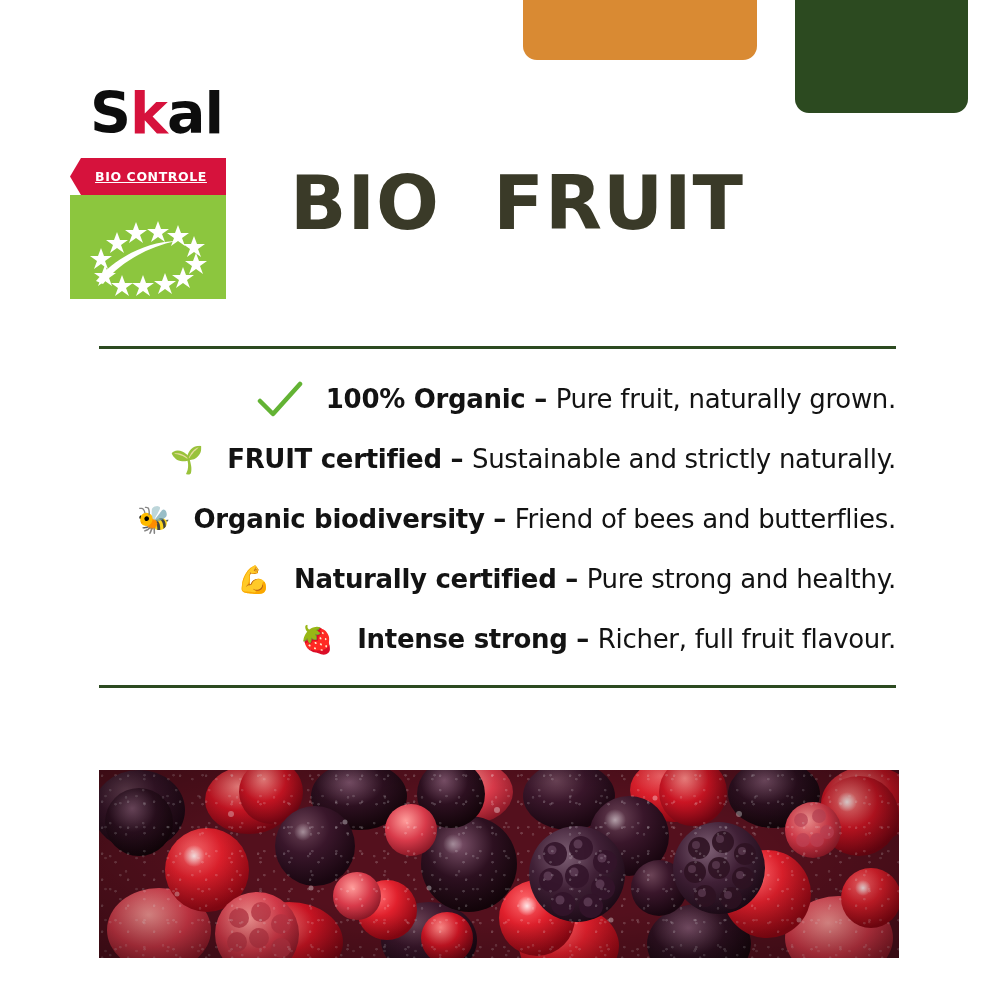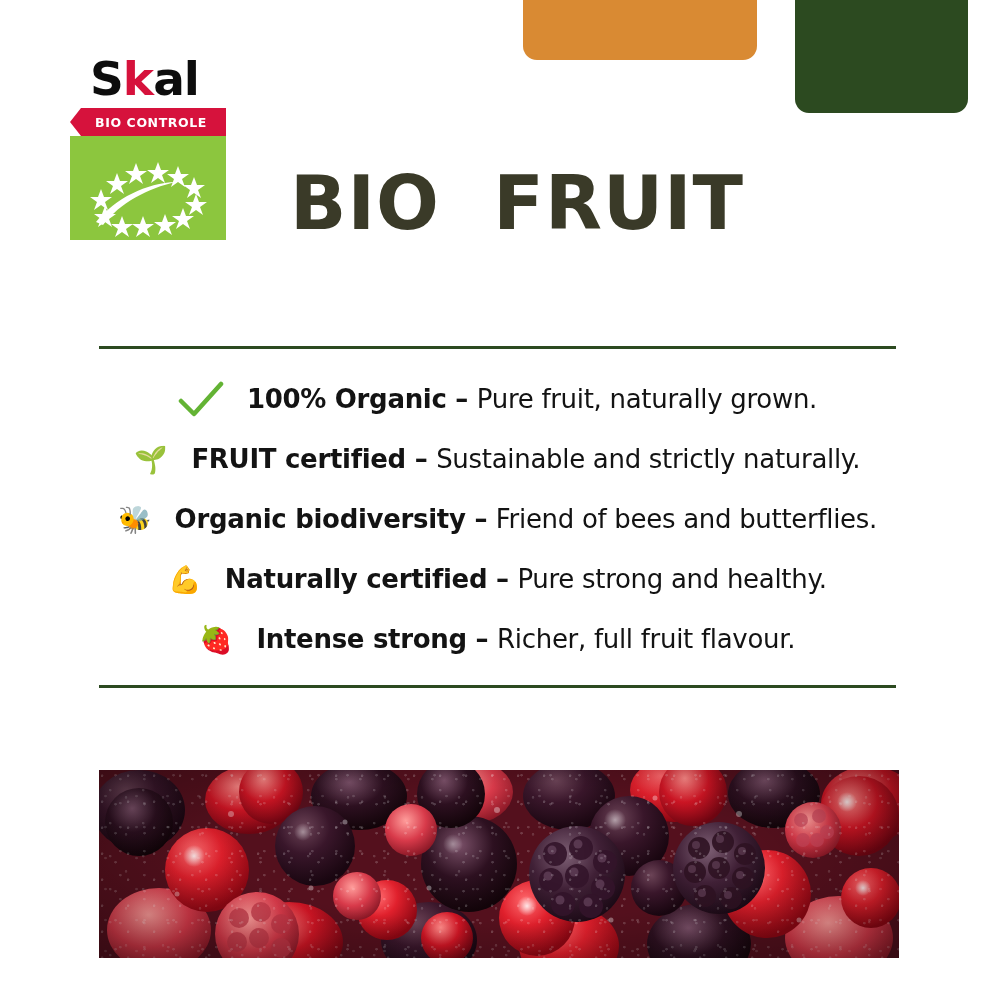--- a/index.html
+++ b/index.html
@@ -39,46 +39,48 @@
   
   #logo {
     position: absolute;
     left: 70px;
     top: 55px;
     width: 156px;
   }
   .skal-word {
     font-family: "DejaVu Sans", sans-serif;
     font-weight: 700;
-    font-size: 47px;
+    font-size: 57px;
     letter-spacing: -1px;
     line-height: 1;
     color: #0d0d0d;
     margin-left: 20px;
     white-space: nowrap;
+    margin-top: 30px;
   }
   .skal-word .k-red { color: #D6123C; }
 
   .bio-banner {
     position: relative;
-    margin-top: 6px;
-    height: 28px;
+    margin-top: 16px;
+    height: 37px;
     width: 156px;
     background: #D6123C;
     color: #ffffff;
     font-family: "DejaVu Sans", sans-serif;
     font-weight: 700;
     font-size: 12.5px;
     letter-spacing: 0.6px;
     display: flex;
     align-items: center;
     justify-content: center;
     padding-left: 6px;
     box-sizing: border-box;
     clip-path: polygon(0 50%, 11px 0, 100% 0, 100% 100%, 11px 100%);
+    text-decoration: underline;
   }
 
   .eu-leaf {
     width: 156px;
     height: 104px;
     background: #8CC63E;
     display: block;
   }
 
   
@@ -107,21 +109,21 @@
     height: 3px;
     background: #2C4A20;
     width: 100%;
   }
   #rule-top { margin-bottom: 20px; }
   #rule-bottom { margin-top: 16px; }
 
   .feature-row {
     display: flex;
     align-items: center;
-    justify-content: center;
+    justify-content: flex-end;
     gap: 23px;
     height: 60px;
     font-size: 26.5px;
     color: #131313;
     white-space: nowrap;
   }
   .feature-icon {
     font-family: "DejaVu Sans", sans-serif;
     font-size: 27px;
     line-height: 1;

